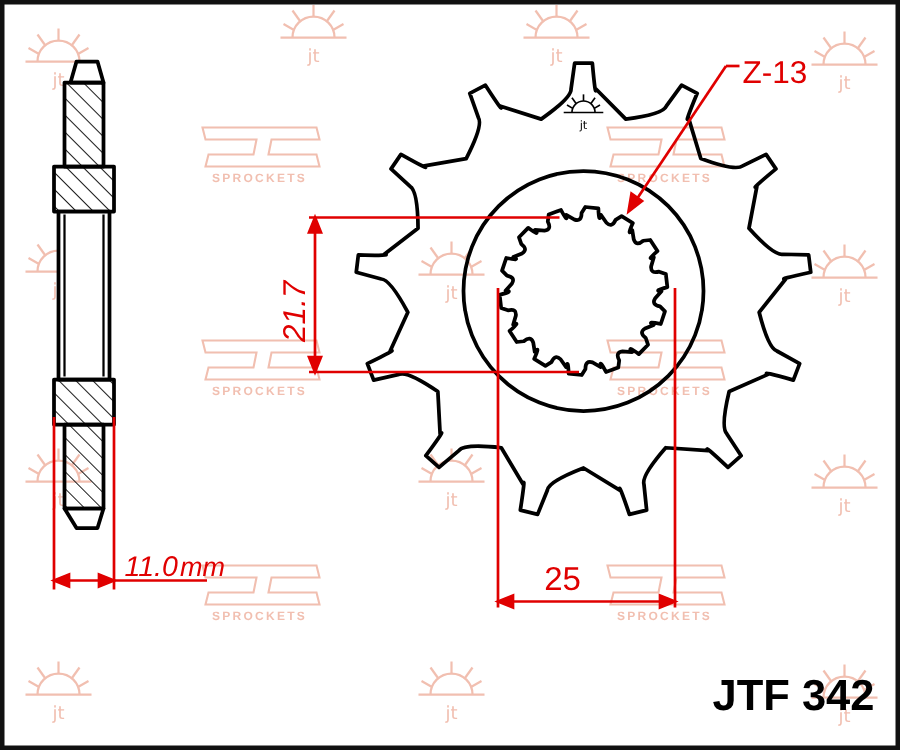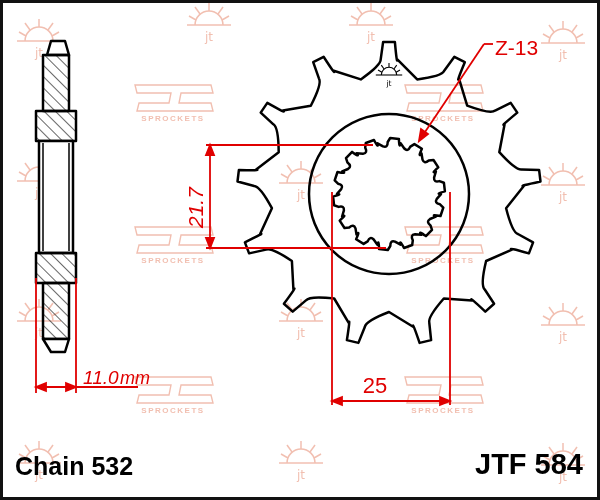--- a/index.html
+++ b/index.html
@@ -123,15 +123,14 @@
       <polygon points="416,138 418,126 425,131"></polygon>
     </g>
 
     <text class="dim-text" x="80" y="381" font-size="19" fill="#e00000">11.0</text>
     <text class="dim-text" x="117" y="381" font-size="18" fill="#e00000">mm</text>
     <text class="dim-text" x="0" y="0" font-size="21" fill="#e00000" transform="translate(200,225) rotate(-90)">21.7</text>
     <text x="372" y="390" font-size="22" fill="#e00000" text-anchor="middle" font-family="Liberation Sans, sans-serif">25</text>
     <text x="492" y="52" font-size="21" fill="#e00000" font-family="Liberation Sans, sans-serif">Z-13</text>
   </svg>
 
-  <div class="label-bottom chain-label">Chain 532</div>
-  <div class="label-bottom part-label">JTF 584</div>
+  <div class="label-bottom part-label">JTF 342</div>
 </div>
 
 </body></html>

